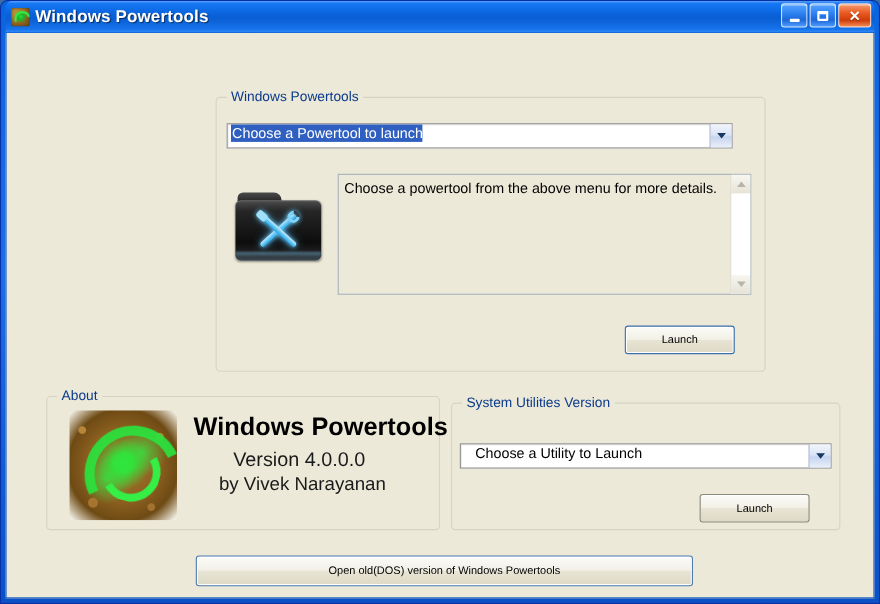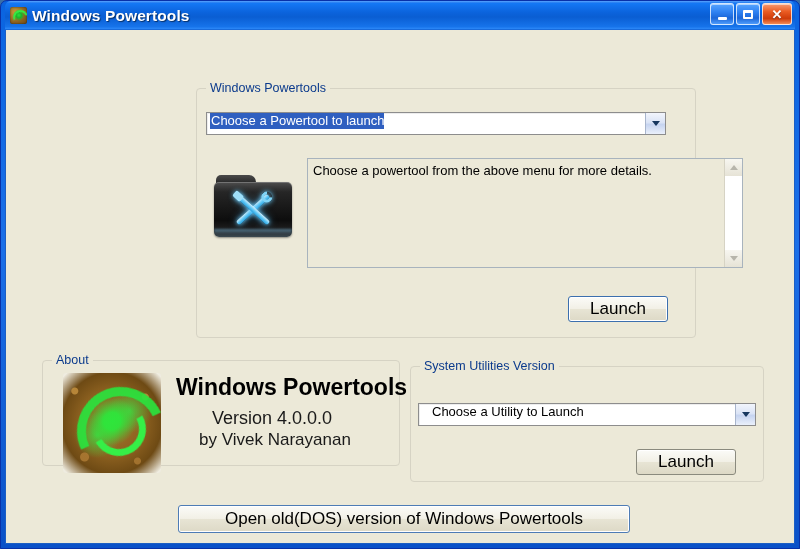--- a/index.html
+++ b/index.html
@@ -146,21 +146,21 @@
     top: -8px;
     left: 9px;
     background: #ece9d8;
     padding: 0 4px;
     font-size: 12.5px;
     color: #0b3a8c;
     white-space: nowrap;
   }
 
   #gb-powertools { left: 190px; top: 58px; width: 500px; height: 250px; }
-  #gb-about      { left: 36px;  top: 330px; width: 358px; height: 106px; }
+  #gb-about      { left: 36px;  top: 330px; width: 358px; height: 122px; }
   #gb-utilities  { left: 404px; top: 336px; width: 354px; height: 116px; }
 
   
   .combo {
     position: absolute;
     height: 23px;
     box-sizing: border-box;
     border: 1px solid #8d8d8d;
     background: #ffffff;
     display: flex;
@@ -256,21 +256,21 @@
     width:10px; height:7px;
     background:#9fe0fa;
     border-radius:2px;
     box-shadow: 0 0 5px rgba(110,210,255,.9);
   }
 
   
   .textarea-wrap {
     position: absolute;
     left: 301px; top: 128px;
-    width: 436px; height: 110px;
+    width: 376px; height: 110px;
     border: 1px solid #a8b3bd;
     background: #ece9d8;
     box-sizing: border-box;
     display: flex;
   }
   .textarea-wrap .txt {
     flex: 1;
     padding: 4px 5px 0 5px;
     font-size: 13px;
     color: #000;
@@ -302,21 +302,21 @@
   
   .btn {
     position: absolute;
     box-sizing: border-box;
     background: linear-gradient(180deg,#fbfbf8 0%,#f2f0e6 48%,#e7e4d4 52%,#ddd9c6 100%);
     border: 1px solid #8a8a7e;
     border-radius: 3px;
     display: flex;
     align-items: center;
     justify-content: center;
-    font-size: 17px;
+    font-size: 10px;
     color: #000;
     box-shadow: inset 0 1px 0 rgba(255,255,255,.9);
   }
   .btn.default {
     border: 1px solid #3c6fae;
     box-shadow: inset 0 0 0 1px #ffffff, inset 0 1px 0 rgba(255,255,255,.9);
   }
   #btn-launch-powertool { left: 562px; top: 266px; width: 100px; height: 26px; }
   #btn-launch-utility   { left: 630px; top: 419px; width: 100px; height: 26px; }
   #btn-dos {

